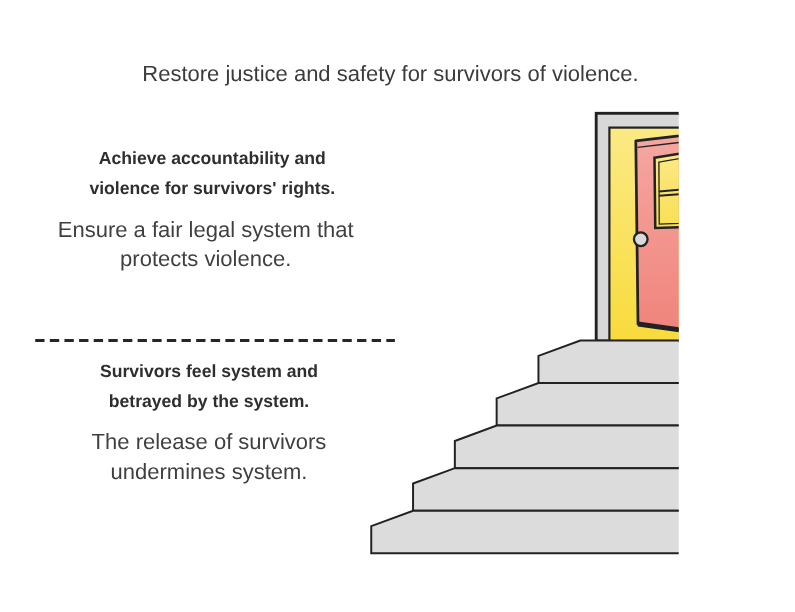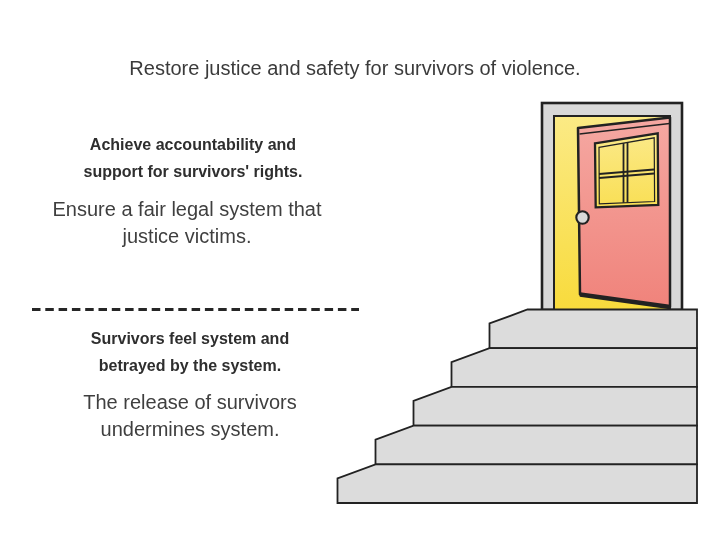--- a/index.html
+++ b/index.html
@@ -1,17 +1,17 @@
 <!DOCTYPE html>
 <html style="--title-text: #3b3b3b; --heading-text: #2e2e2e; --body-text: #3f3f3f; --divider: #262626; --outline: #222222; --stair-gray: #dcdcdc; --frame-gray: #d8d8d8; --knob-gray: #d9d9d9; --doorway-yellow-top: #fbea85; --doorway-yellow-bottom: #f8db3c; --pane-yellow-top: #fbe988; --pane-yellow-bottom: #f9df55; --door-pink-top: #f5a8a2; --door-pink-bottom: #f0837b;"><head>
 <meta charset="utf-8">
 <style>
   html,body{margin:0;padding:0;background:#ffffff;}
   .page{
-    position:relative;width:723px;height:556px;background:#ffffff;
+    position:relative;width:617px;height:556px;background:#ffffff;
     font-family:"Liberation Sans",sans-serif;overflow:hidden;
   }
   .art{position:absolute;left:0;top:0;width:723px;height:556px;}
   .txt{position:absolute;text-align:center;}
   .title{
     left:110px;top:55px;width:490px;
     font-size:20px;line-height:27px;color:var(--title-text);
   }
   .heading{font-weight:bold;font-size:16px;line-height:27px;color:var(--heading-text);}
   .body-text{font-size:20px;line-height:27px;color:var(--body-text);}
@@ -88,26 +88,26 @@
       <path class="stair" d="M375.5,464.3 H697 V503 H337.5 V478.3 Z"></path>
     </g>
 
     <line class="divider" x1="32" y1="309.5" x2="359" y2="309.5" stroke-dasharray="8.5 4.8"></line>
   </svg>
 
   <div class="txt title">Restore justice and safety for survivors of violence.</div>
 
   <div class="txt heading blk-a-head">
     <div>Achieve accountability and</div>
-    <div>support for survivors' rights.</div>
+    <div>violence for survivors' rights.</div>
   </div>
 
   <div class="txt body-text blk-a-body">
     <div>Ensure a fair legal system that</div>
-    <div>justice victims.</div>
+    <div>protects violence.</div>
   </div>
 
   <div class="txt heading blk-b-head">
     <div>Survivors feel system and</div>
     <div>betrayed by the system.</div>
   </div>
 
   <div class="txt body-text blk-b-body">
     <div>The release of survivors</div>
     <div>undermines system.</div>

